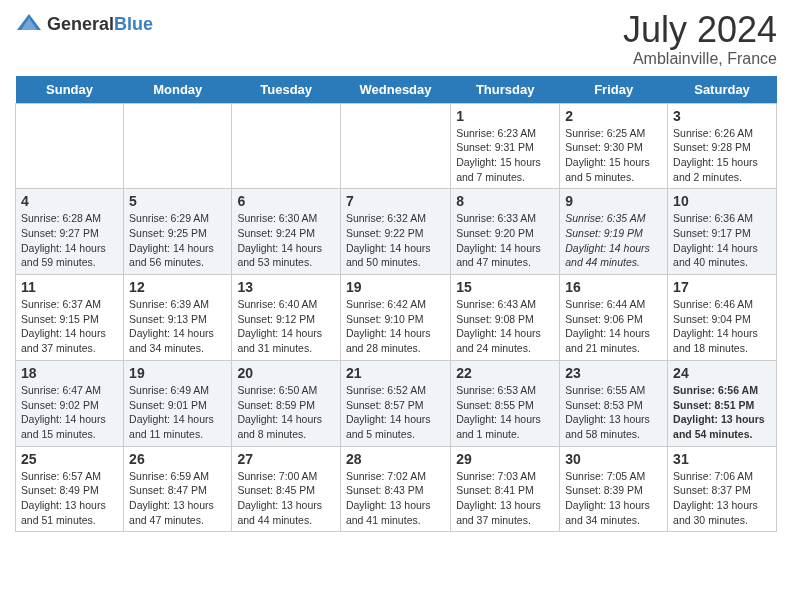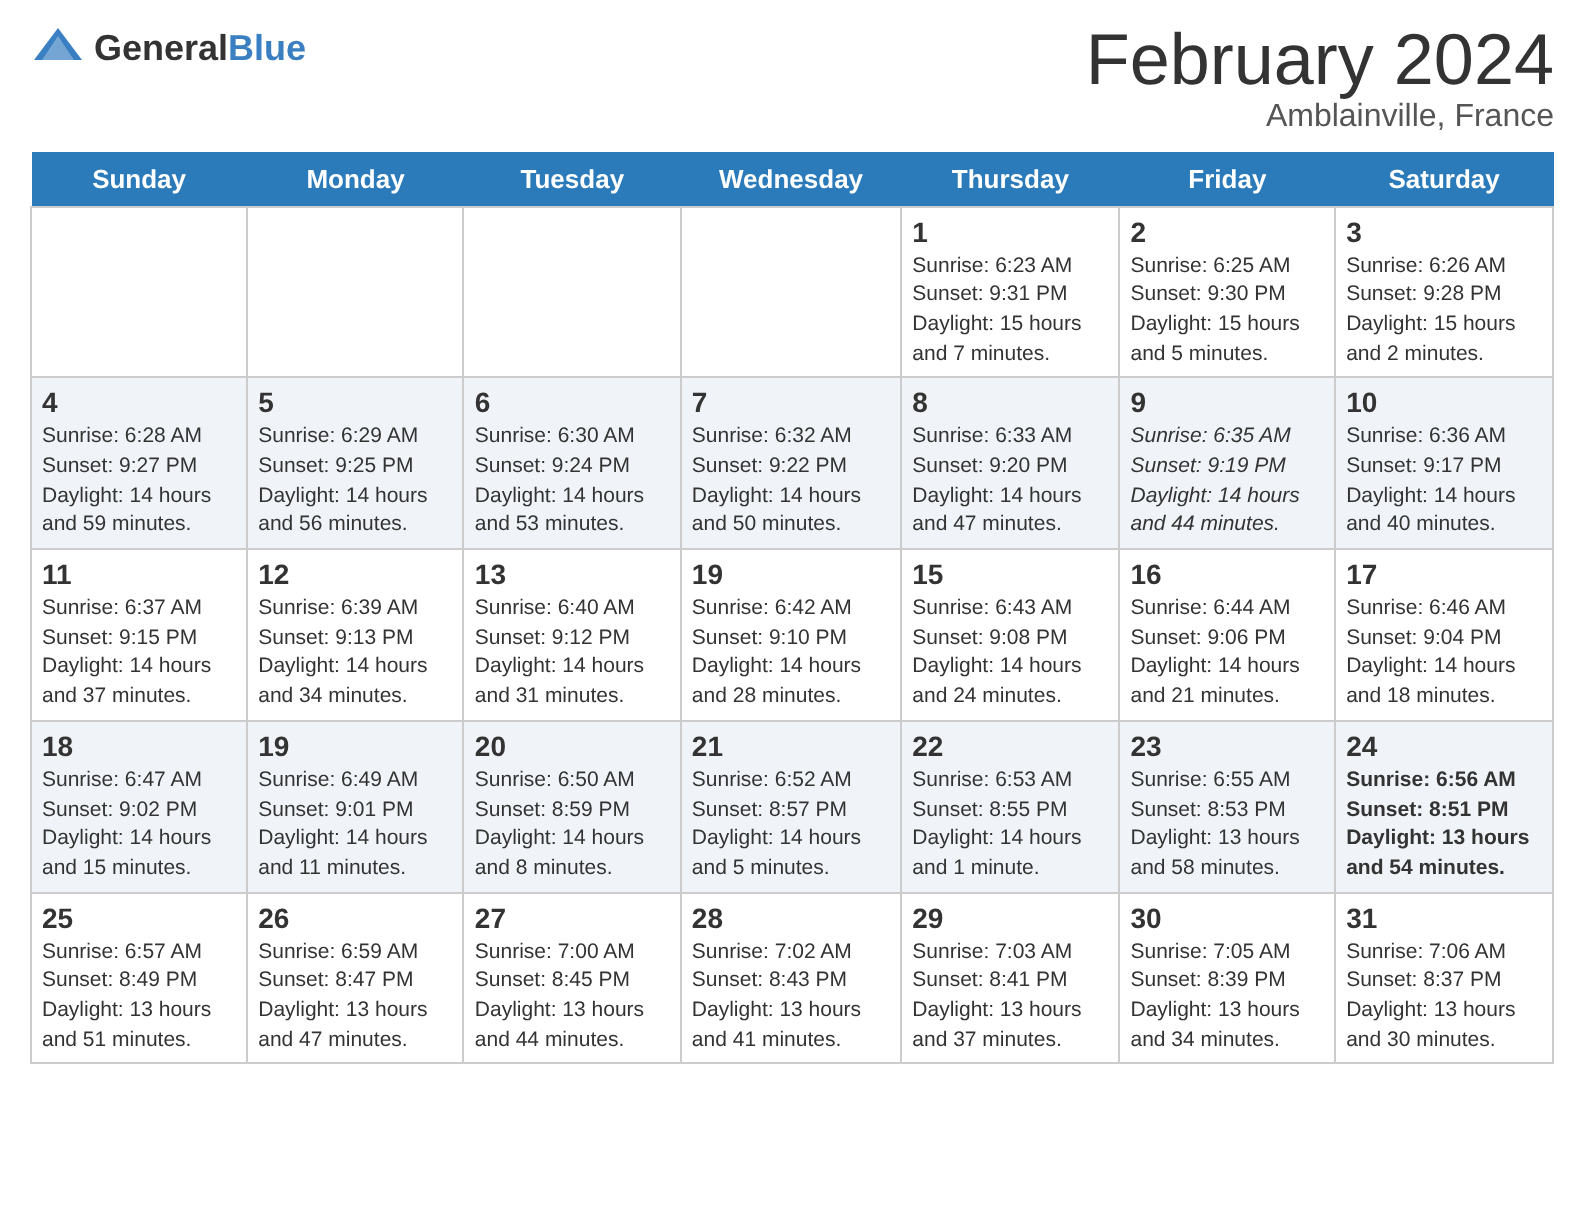--- a/index.html
+++ b/index.html
@@ -97,21 +97,21 @@
   <div class="logo">
     <svg class="logo-icon" viewBox="0 0 28 28">
       <polygon points="14,4 26,20 2,20" fill="#3a7fc1"></polygon>
       <polygon points="14,8 22,20 6,20" fill="#fff" opacity="0.3"></polygon>
     </svg>
     <div>
       <span class="logo-text-general">General</span><span class="logo-text-blue">Blue</span>
     </div>
   </div>
   <div class="title-block">
-    <div class="month-year">February 2024</div>
+    <div class="month-year">July 2024</div>
     <div class="location">Amblainville, France</div>
   </div>
 </div>
 
 <table>
   <thead>
     <tr>
     <th>Sunday</th>
         <th>Monday</th>
         <th>Tuesday</th>

